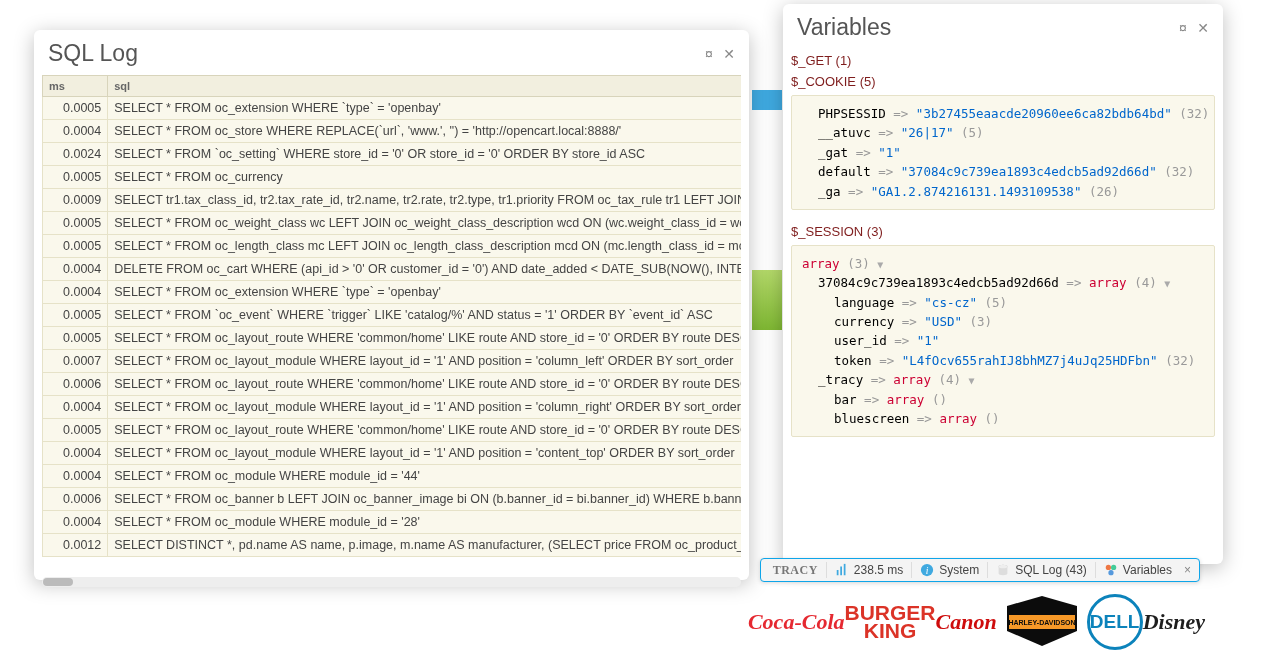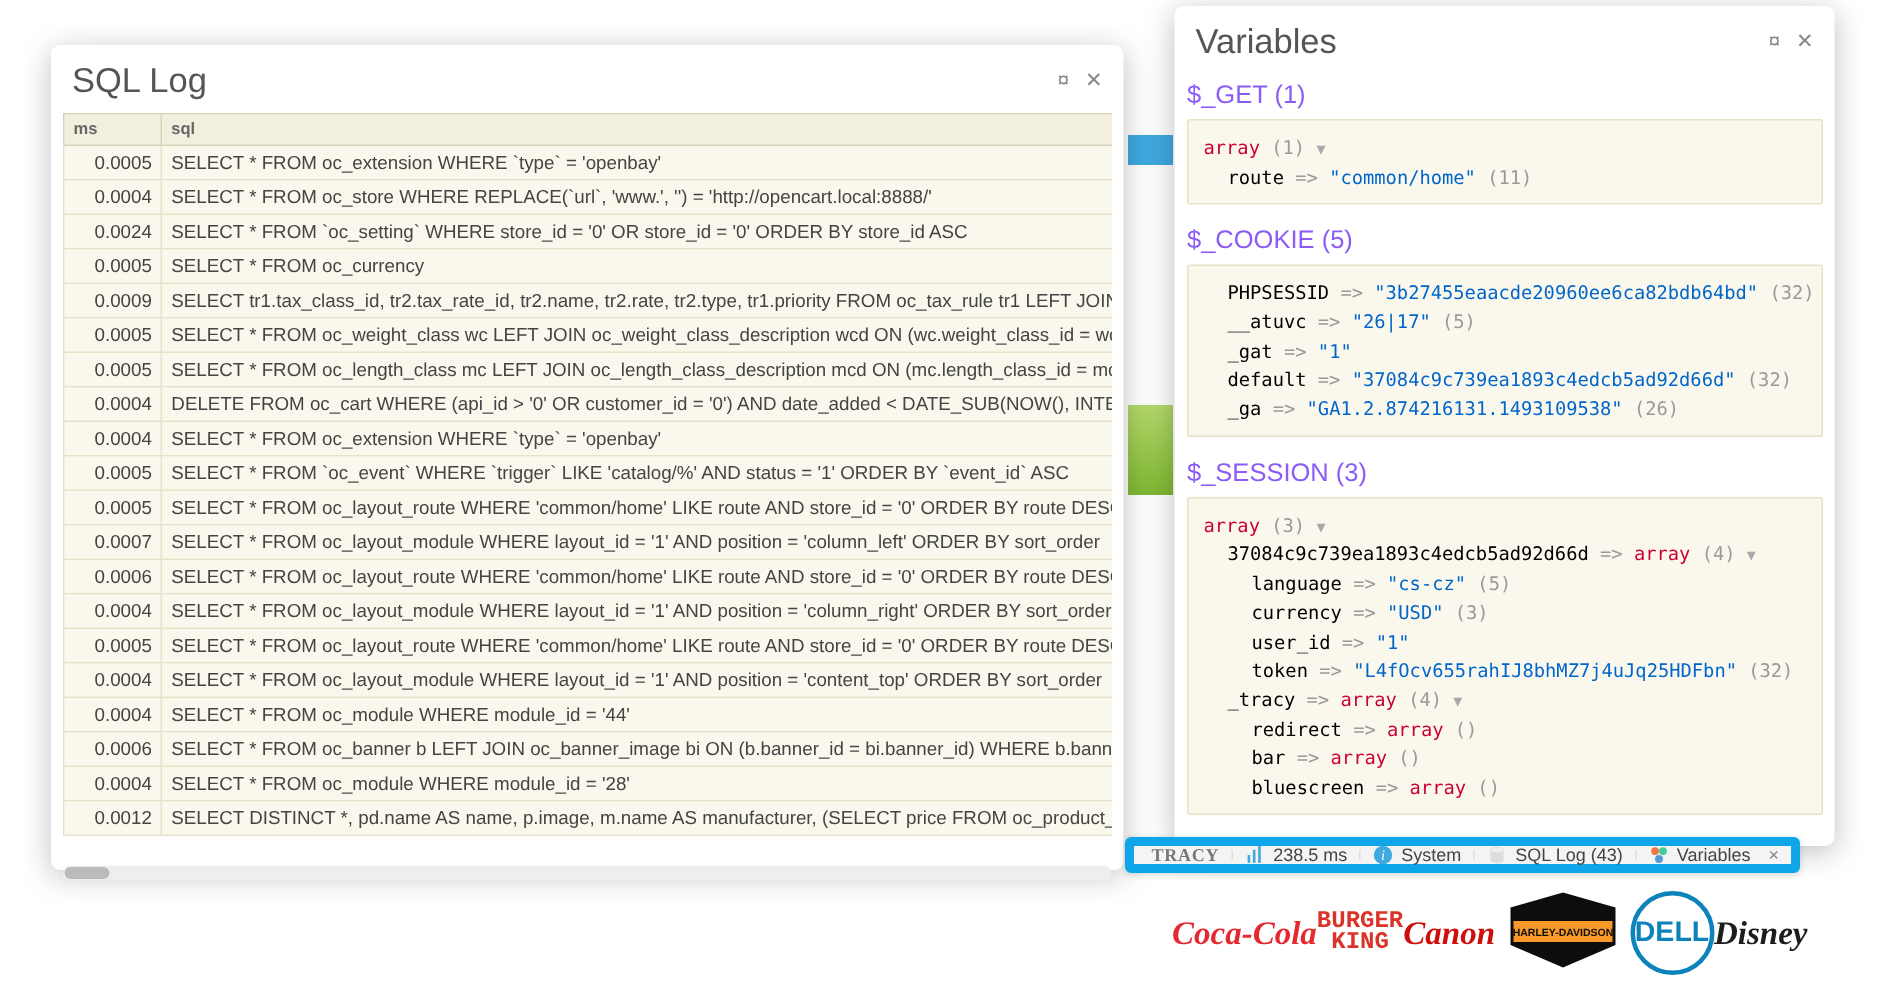--- a/index.html
+++ b/index.html
@@ -93,22 +93,22 @@
   height: 560px;
 }
 .vars-body {
   height: 506px;
   overflow: auto;
   margin: 0 8px 8px 8px;
   font-family: Consolas, Menlo, monospace;
   font-size: 12.5px;
 }
 .var-section-title {
-  color: #8b5cf6;
-  font-size: 17px;
+  color: #7f1d1d;
+  font-size: 13px;
   margin: 4px 0 6px 0;
   font-family: Arial, sans-serif;
 }
 .var-dump {
   background: #faf8ec;
   border: 1px solid #e6e2c8;
   border-radius: 2px;
   padding: 8px 10px;
   margin-bottom: 14px;
   line-height: 1.55;
@@ -125,21 +125,21 @@
   font-size: 10px;
   display: inline-block;
   cursor: pointer;
 }
 .tracy-bar {
   position: absolute;
   right: 65px;
   bottom: 77px;
   height: 24px;
   background: #f4f4f4;
-  border: 6px solid #0ea5e9;
+  border: 1px solid #0ea5e9;
   border-radius: 4px;
   display: flex;
   align-items: center;
   font-size: 12px;
   color: #444;
   padding: 3px 4px;
   box-shadow: 0 1px 4px rgba(0,0,0,0.15);
   text-align: right;
 }
 .tracy-item {
@@ -168,21 +168,21 @@
   display: flex;
   justify-content: flex-end;
   align-items: center;
 }
 .logo {
   font-weight: bold;
   font-size: 22px;
   opacity: 0.95;
 }
 .logo-coke { color: #e41e26; font-family: cursive; font-style: italic; }
-.logo-bk { color: #da291c; font-family: Liberation Mono, monospace; font-weight: 900; line-height: 0.85; text-align: center; font-size: 16px; }
+.logo-bk { color: #da291c; font-family: Liberation Sans, sans-serif; font-weight: 900; line-height: 0.85; text-align: center; font-size: 21px; }
 .logo-canon { color: #cc0000; font-style: italic; font-family: Georgia; }
 .logo-hd { color: #000; font-size: 11px; line-height: 1; }
 .logo-dell { color: #007db8; border: 3px solid #007db8; border-radius: 50%; width: 56px; height: 56px; display:flex; align-items:center; justify-content:center; font-size:19px;}
 .logo-disney { color: #111; font-family: cursive; font-style: italic; }
 .bg-band { position:absolute; left:752px; top:90px; width:30px; height:20px; background:#3fa9e0;}
 .bg-leaf { position:absolute; left:752px; top:270px; width:30px; height:60px; background:linear-gradient(#b4d96a,#7fb833);}
 </style>
 </head>
 <body>
 
@@ -298,44 +298,39 @@
   <div class="panel-header">
     <div class="panel-title">Variables</div>
     <div class="panel-controls">
       <span>¤</span>
       <span>✕</span>
     </div>
   </div>
   <div class="vars-body">
 
     <div class="var-section-title">$_GET (1)</div>
-    <div class="var-dump">
-      <div><span class="tok-red">array</span> <span class="tok-gray">(1)</span> <span class="toggle">▼</span></div>
-      <div class="indent1"><span>route</span> <span class="tok-gray">=&gt;</span> <span class="tok-blue">"common/home"</span> <span class="tok-gray">(11)</span></div>
-    </div>
 
     <div class="var-section-title">$_COOKIE (5)</div>
     <div class="var-dump">
       <div class="indent1"><span>PHPSESSID</span> <span class="tok-gray">=&gt;</span> <span class="tok-blue">"3b27455eaacde20960ee6ca82bdb64bd"</span> <span class="tok-gray">(32)</span></div>
       <div class="indent1"><span>__atuvc</span> <span class="tok-gray">=&gt;</span> <span class="tok-blue">"26|17"</span> <span class="tok-gray">(5)</span></div>
       <div class="indent1"><span>_gat</span> <span class="tok-gray">=&gt;</span> <span class="tok-blue">"1"</span></div>
       <div class="indent1"><span>default</span> <span class="tok-gray">=&gt;</span> <span class="tok-blue">"37084c9c739ea1893c4edcb5ad92d66d"</span> <span class="tok-gray">(32)</span></div>
       <div class="indent1"><span>_ga</span> <span class="tok-gray">=&gt;</span> <span class="tok-blue">"GA1.2.874216131.1493109538"</span> <span class="tok-gray">(26)</span></div>
     </div>
 
     <div class="var-section-title">$_SESSION (3)</div>
     <div class="var-dump">
       <div><span class="tok-red">array</span> <span class="tok-gray">(3)</span> <span class="toggle">▼</span></div>
       <div class="indent1"><span>37084c9c739ea1893c4edcb5ad92d66d</span> <span class="tok-gray">=&gt;</span> <span class="tok-red">array</span> <span class="tok-gray">(4)</span> <span class="toggle">▼</span></div>
       <div class="indent2"><span>language</span> <span class="tok-gray">=&gt;</span> <span class="tok-blue">"cs-cz"</span> <span class="tok-gray">(5)</span></div>
       <div class="indent2"><span>currency</span> <span class="tok-gray">=&gt;</span> <span class="tok-blue">"USD"</span> <span class="tok-gray">(3)</span></div>
       <div class="indent2"><span>user_id</span> <span class="tok-gray">=&gt;</span> <span class="tok-blue">"1"</span></div>
       <div class="indent2"><span>token</span> <span class="tok-gray">=&gt;</span> <span class="tok-blue">"L4fOcv655rahIJ8bhMZ7j4uJq25HDFbn"</span> <span class="tok-gray">(32)</span></div>
       <div class="indent1"><span>_tracy</span> <span class="tok-gray">=&gt;</span> <span class="tok-red">array</span> <span class="tok-gray">(4)</span> <span class="toggle">▼</span></div>
-      <div class="indent2"><span>redirect</span> <span class="tok-gray">=&gt;</span> <span class="tok-red">array</span> <span class="tok-gray">()</span></div>
       <div class="indent2"><span>bar</span> <span class="tok-gray">=&gt;</span> <span class="tok-red">array</span> <span class="tok-gray">()</span></div>
       <div class="indent2"><span>bluescreen</span> <span class="tok-gray">=&gt;</span> <span class="tok-red">array</span> <span class="tok-gray">()</span></div>
 
     </div>
 
   </div>
 </div>
 
 <div class="tracy-bar">
   <div class="tracy-item tracy-logo">TRACY</div>

